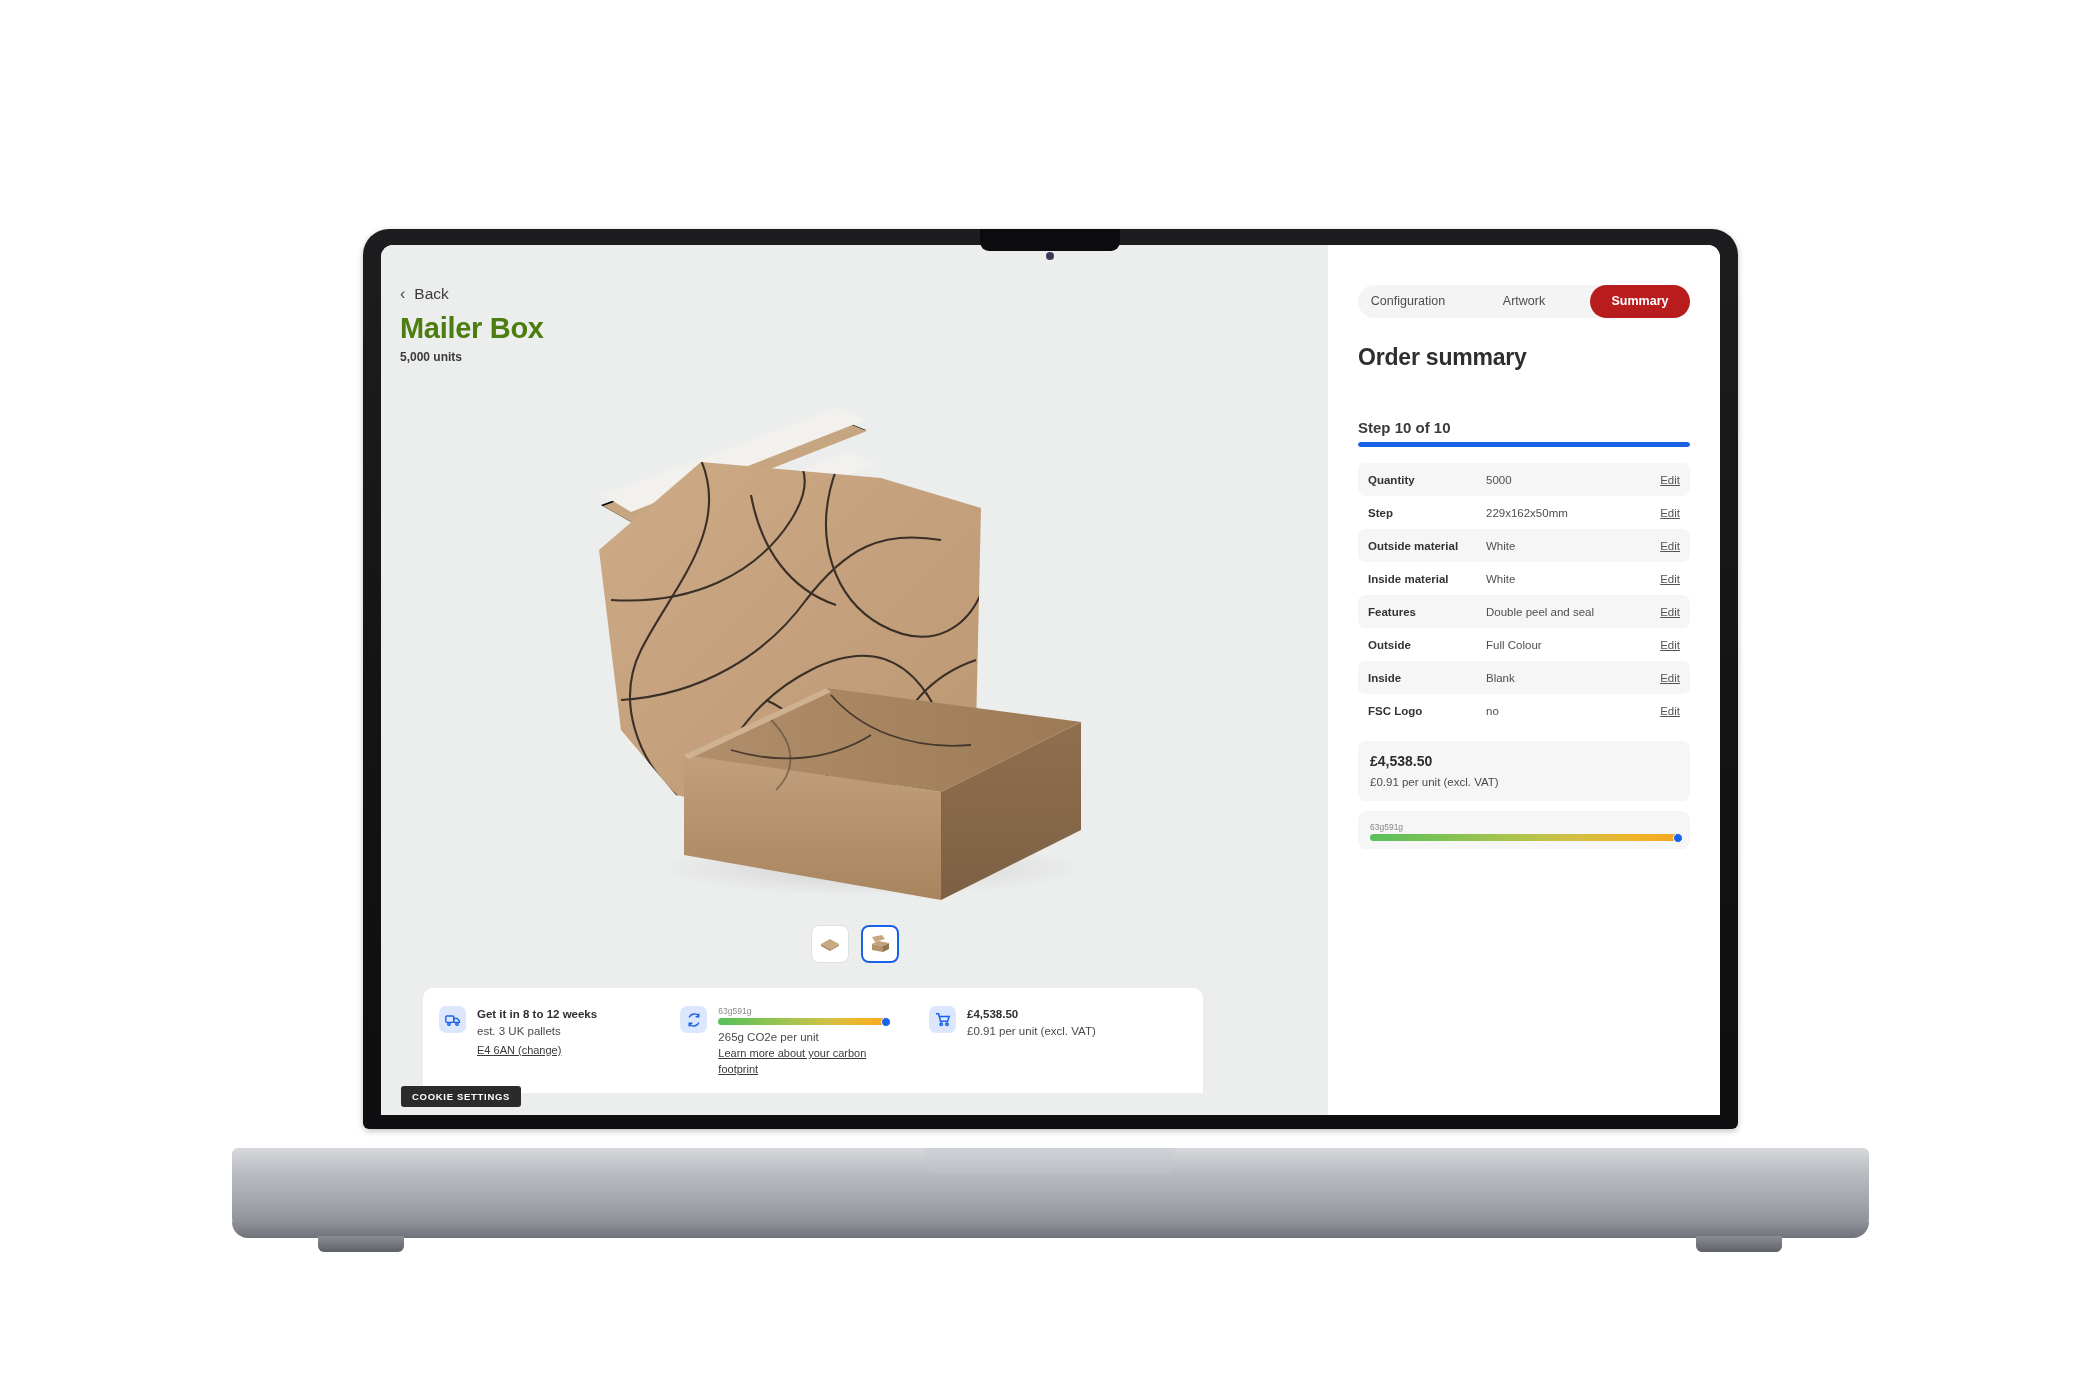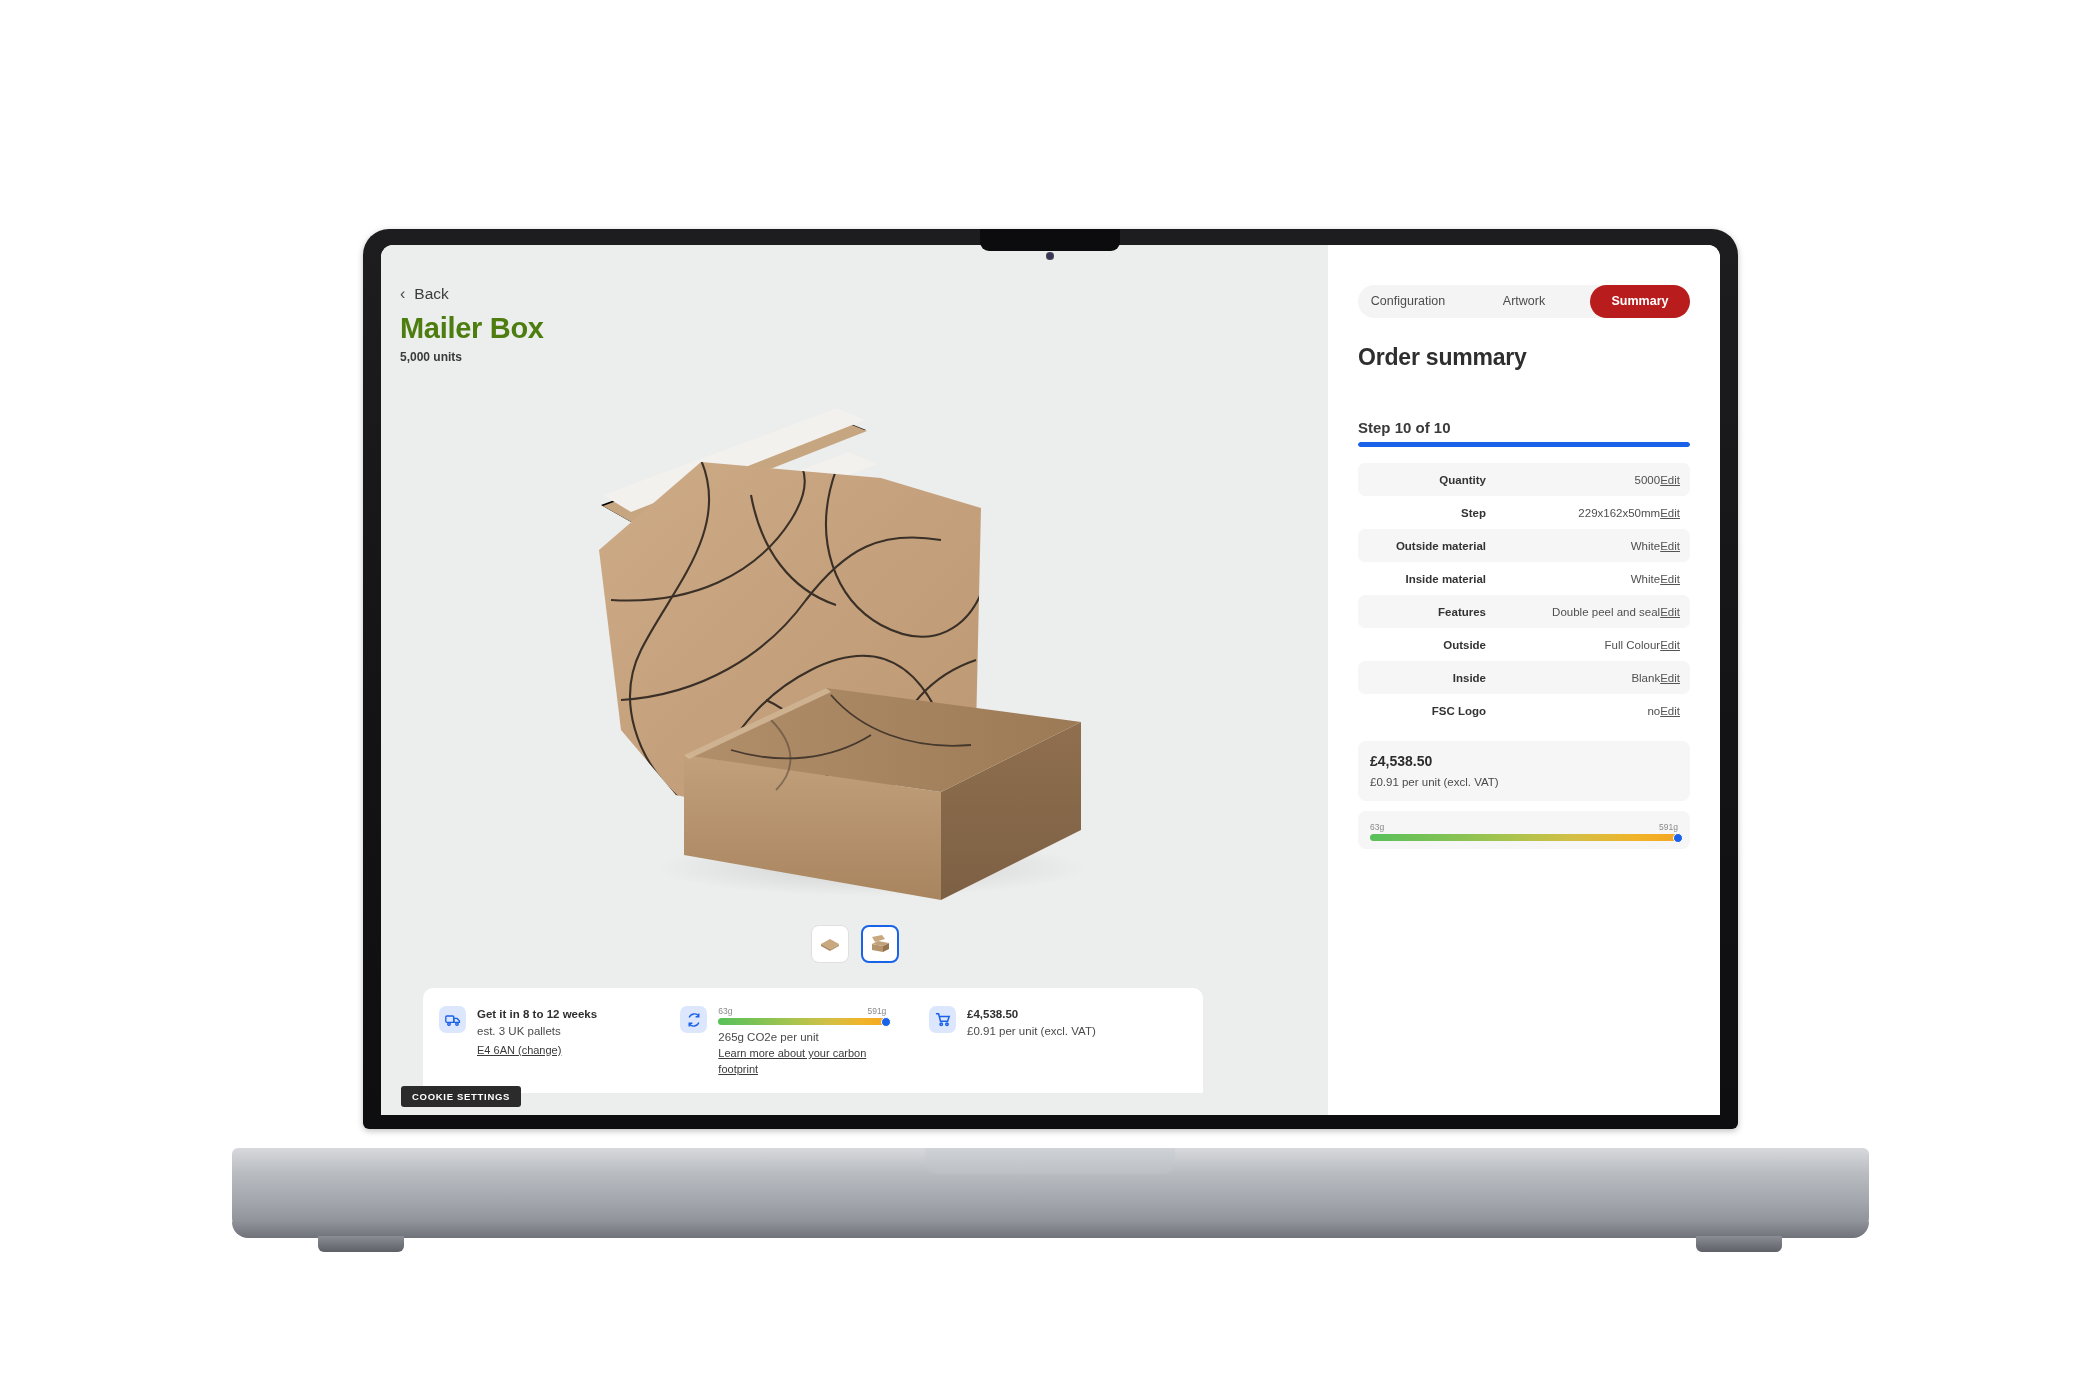--- a/index.html
+++ b/index.html
@@ -121,21 +121,21 @@
   .info-col.carbon { width: 270px; }
   .info-col.price { width: 280px; }
   .ic {
     width: 27px; height: 27px; border-radius: 7px; background: #dce7fd;
     display: flex; align-items: center; justify-content: center; flex: 0 0 27px;
   }
   .info-main { font-size: 11.5px; font-weight: 700; color: #2f2f2f; line-height: 1.45; }
   .info-sub { font-size: 11.5px; color: #4a4a4a; line-height: 1.5; }
   .ul-link { text-decoration: underline; color: #3a3a3a; font-size: 11px; line-height: 1.45; display: inline-block; }
 
-  .cbar-labels { display: flex; justify-content: space-between; font-size: 8.5px; color: #8a8a8a; width: 168px; }
+  .cbar-labels { display: flex; justify-content: flex-start; font-size: 8.5px; color: #8a8a8a; width: 168px; }
   .cbar {
     position: relative; width: 168px; height: 7px; border-radius: 4px; margin-top: 2px;
     background: linear-gradient(90deg,#58c05a 0%, #7cc255 22%, #a8c44e 45%, #d3bf45 66%, #f0b429 86%, #f5a623 100%);
   }
   .cdot {
     position: absolute; top: 50%; width: 10px; height: 10px; border-radius: 50%;
     background: #1a62e8; transform: translate(-50%,-50%); border: 1.5px solid #fff;
   }
 
   .cookie {
@@ -162,21 +162,20 @@
   .order-title { font-size: 23px; font-weight: 700; color: #2e2e2e; margin-top: 26px; letter-spacing: -.2px; }
 
   .step-label { font-size: 15px; font-weight: 700; color: #3a3a3a; margin-top: 48px; }
   .prog-track { margin-top: 6px; height: 5px; border-radius: 3px; background: #e4e4e4; overflow: hidden; }
   .prog-fill { height: 100%; background: #1a62e8; border-radius: 3px; }
 
   .sum-table { margin-top: 16px; }
   .sum-row {
     display: flex; align-items: center; height: 33px; border-radius: 7px; padding: 0 10px;
     font-size: 11.5px;
-    text-align: right;
   }
   .sum-row:nth-child(odd) { background: #f6f6f6; }
   .sum-key { width: 118px; font-weight: 700; color: #333; }
   .sum-val { flex: 1; color: #4f4f4f; }
   .sum-edit { text-decoration: underline; color: #555; font-size: 11.5px; cursor: pointer; }
 
   .price-card {
     margin-top: 14px; background: #f6f6f6; border-radius: 8px; padding: 12px 12px 13px 12px;
   }
   .price-big { font-size: 14px; font-weight: 700; color: #2c2c2c; }

